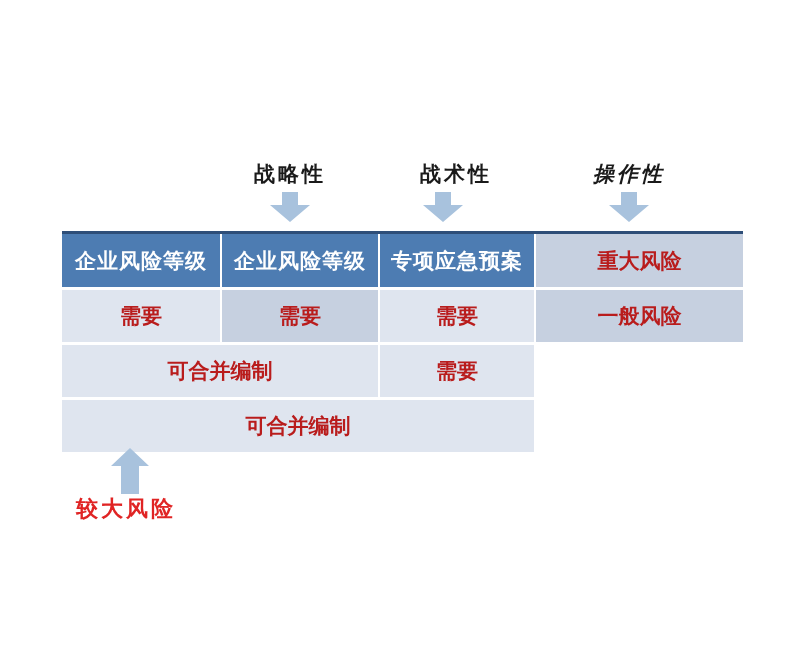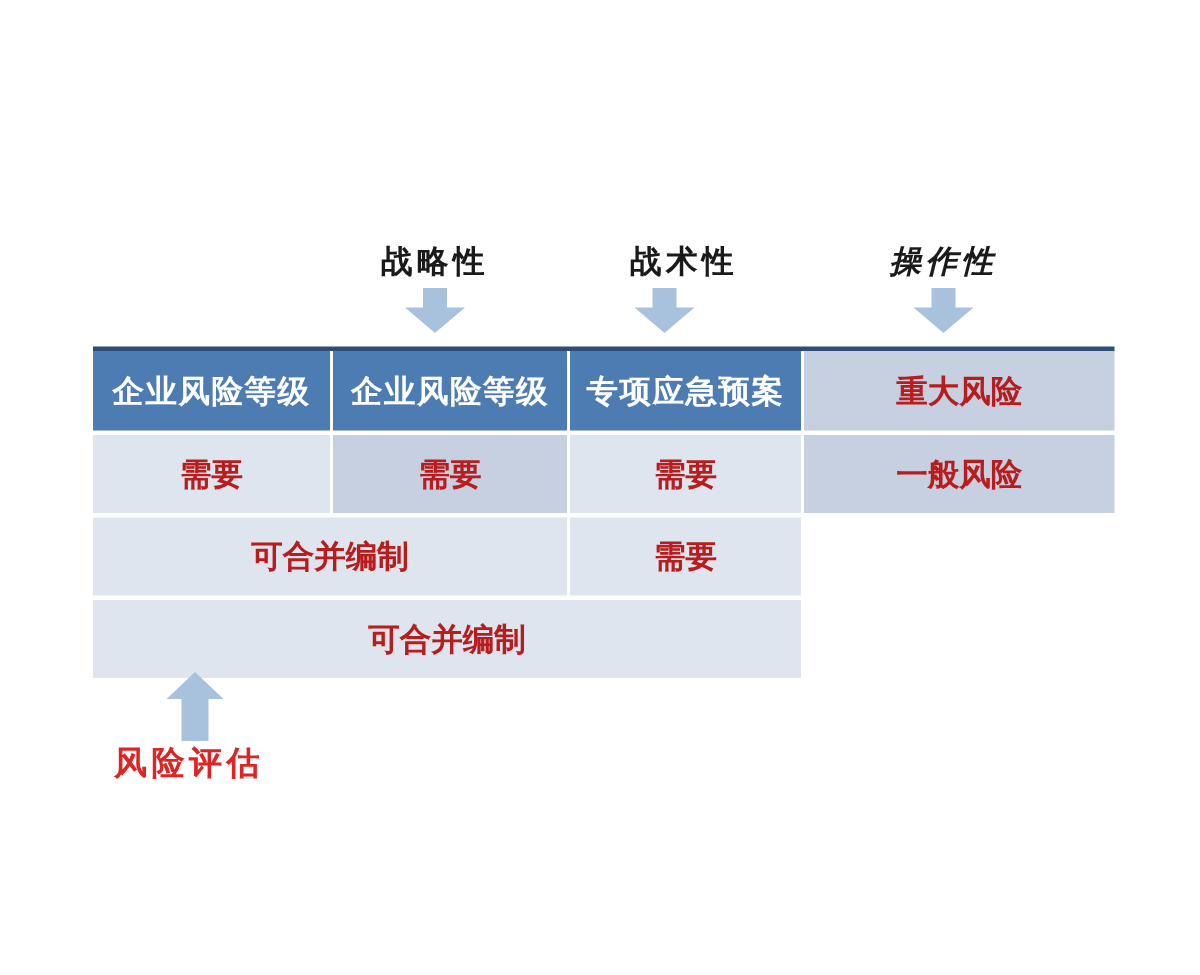--- a/index.html
+++ b/index.html
@@ -128,15 +128,15 @@
 
       <div class="cell band-light span3">可合并编制</div>
 
     </div>
   </div>
 
   <svg class="up-arrow" width="38" height="46" viewBox="0 0 38 46">
     <path class="arrow-fill" d="M19 0 L38 18 H28 V46 H10 V18 H0 Z"></path>
   </svg>
 
-  <div class="bottom-label">风险评估</div>
+  <div class="bottom-label">较大风险</div>
 
 </div>
 
 </body></html>

